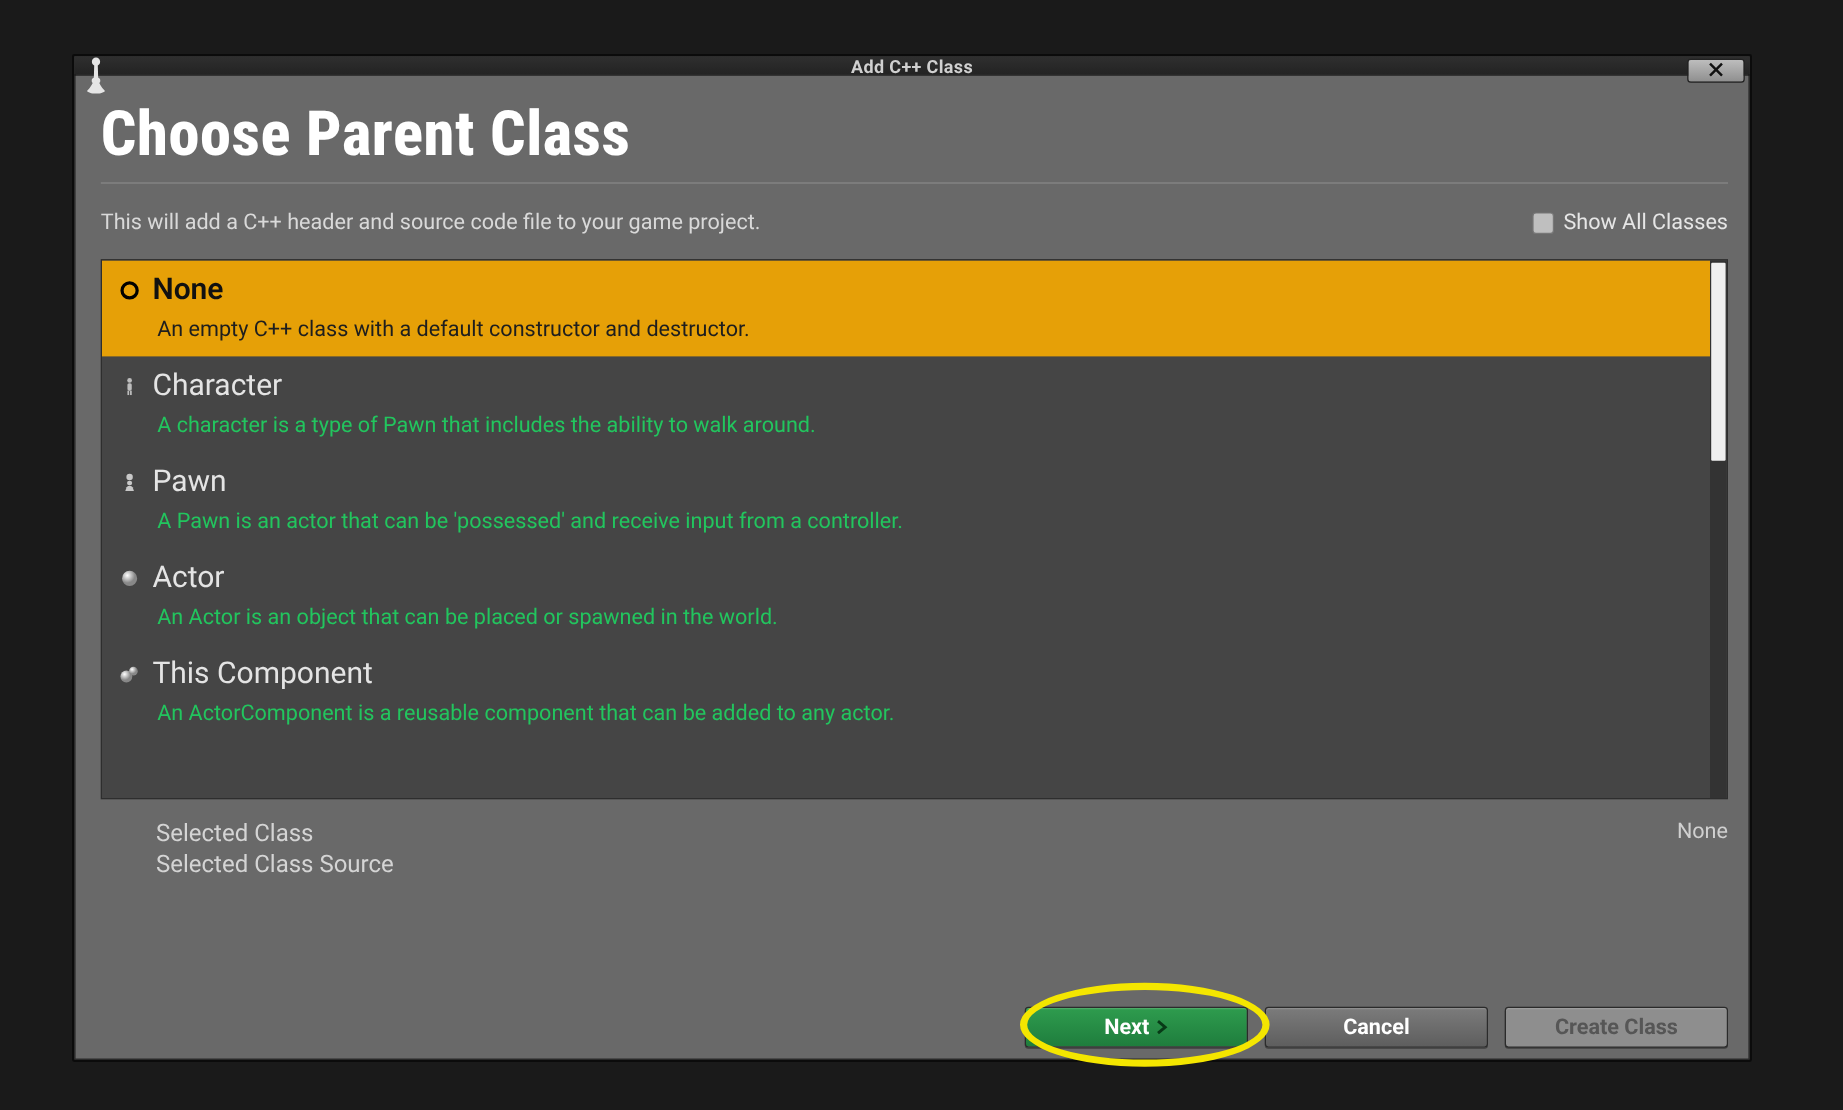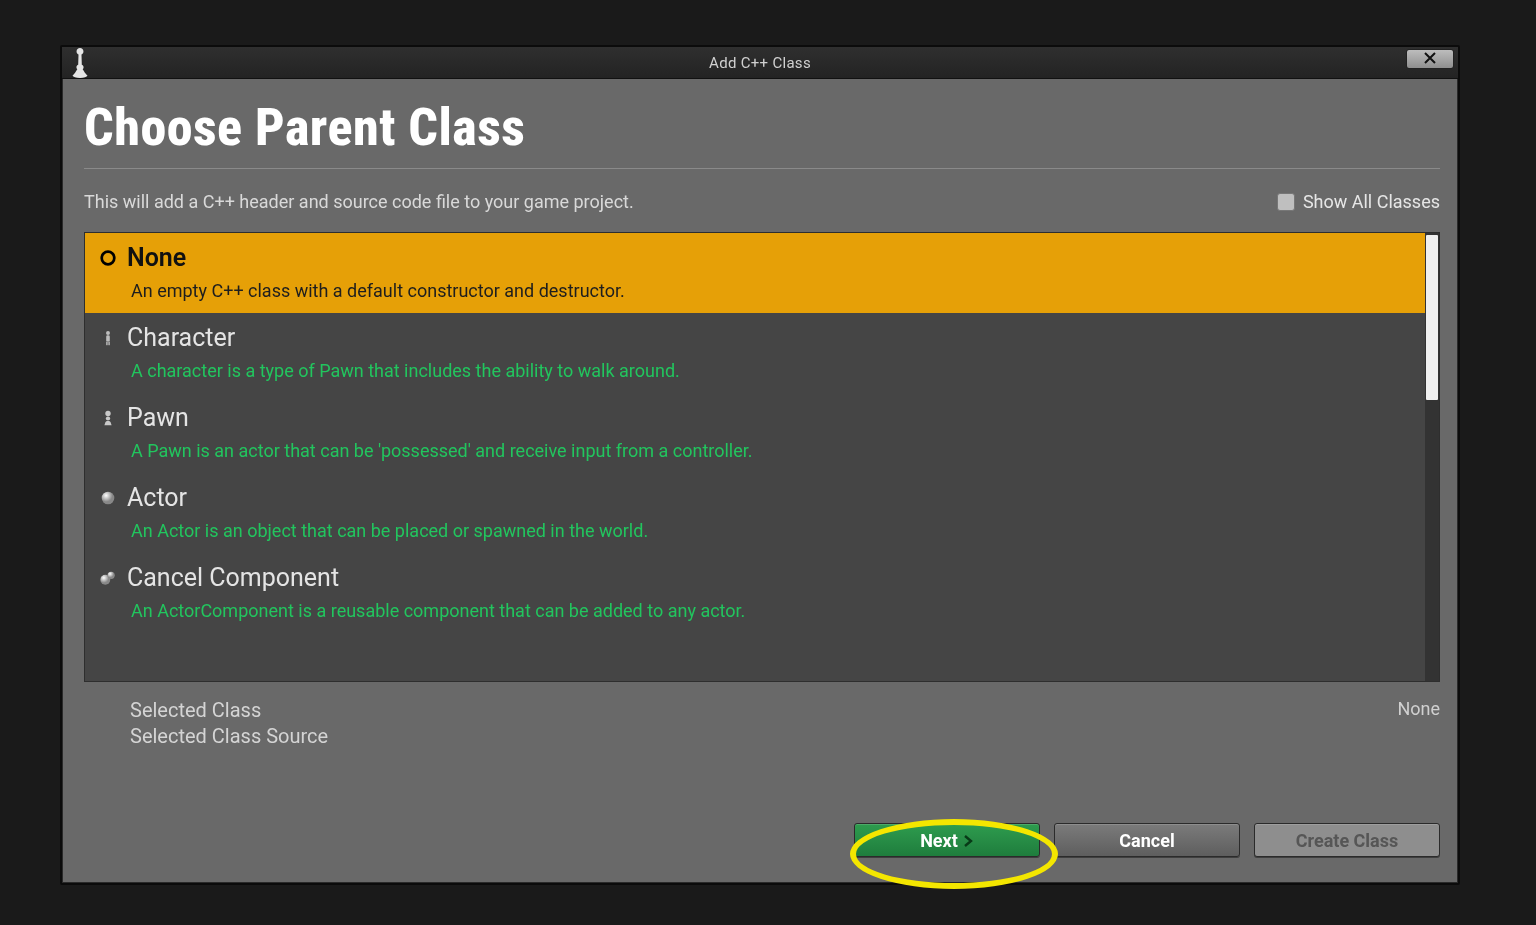--- a/index.html
+++ b/index.html
@@ -20,26 +20,27 @@
     background: #696969;
     border: 2px solid #0b0b0b;
     border-radius: 2px;
     box-shadow: 0 0 0 1px #2a2a2a inset;
     display: flex; flex-direction: column;
     overflow: visible;
   }
 
   
   .titlebar {
-    height: 32px;
+    height: 16px;
     background: linear-gradient(to bottom, #2f2f2f 0%, #232323 100%);
-    display: flex; align-items: center;
+    display: flex; 
     position: relative;
     border-bottom: 1px solid #111;
     flex: 0 0 auto;
+    font-weight: bold;
   }
   .titlebar .logo {
     width: 36px; height: 32px; display:flex; align-items:center; justify-content:center;
   }
   .titlebar .title-text {
     position:absolute; left:0; right:0; text-align:center;
     color:#d0d0d0; font-size: 15px; letter-spacing: .3px;
     pointer-events:none;
   }
   .titlebar .close-btn {
@@ -50,21 +51,21 @@
     display:flex; align-items:center; justify-content:center;
     color:#111; font-weight:bold; font-size:15px;
     cursor:pointer;
   }
   .titlebar .close-btn svg { width:12px; height:12px; }
 
   
   .content {
     flex: 1 1 auto;
     display:flex; flex-direction: column;
-    padding: 18px 18px 26px 22px;
+    padding: 18px 18px 10px 22px;
     min-height: 0;
   }
 
   .heading {
     font-family: "Arial Narrow", "Roboto Condensed", Arial, sans-serif;
     font-stretch: condensed;
     font-weight: 800;
     font-size: 52px;
     color: #fff;
     letter-spacing: .5px;
@@ -262,21 +263,21 @@
                     <defs>
                       <radialGradient id="g2" cx="35%" cy="30%">
                         <stop offset="0%" stop-color="#fff"></stop>
                         <stop offset="100%" stop-color="#888"></stop>
                       </radialGradient>
                     </defs>
                     <circle cx="7" cy="12" r="5.5" fill="url(#g2)"></circle>
                     <circle cx="13.5" cy="7" r="4" fill="url(#g2)"></circle>
                   </svg>
               </span>
-              <span class="name">Cancel Component</span>
+              <span class="name">This Component</span>
             </div>
             <div class="desc">An ActorComponent is a reusable component that can be added to any actor.</div>
           </div>
 
         </div>
         <div class="scrollbar">
           <div class="thumb"></div>
         </div>
       </div>
 

